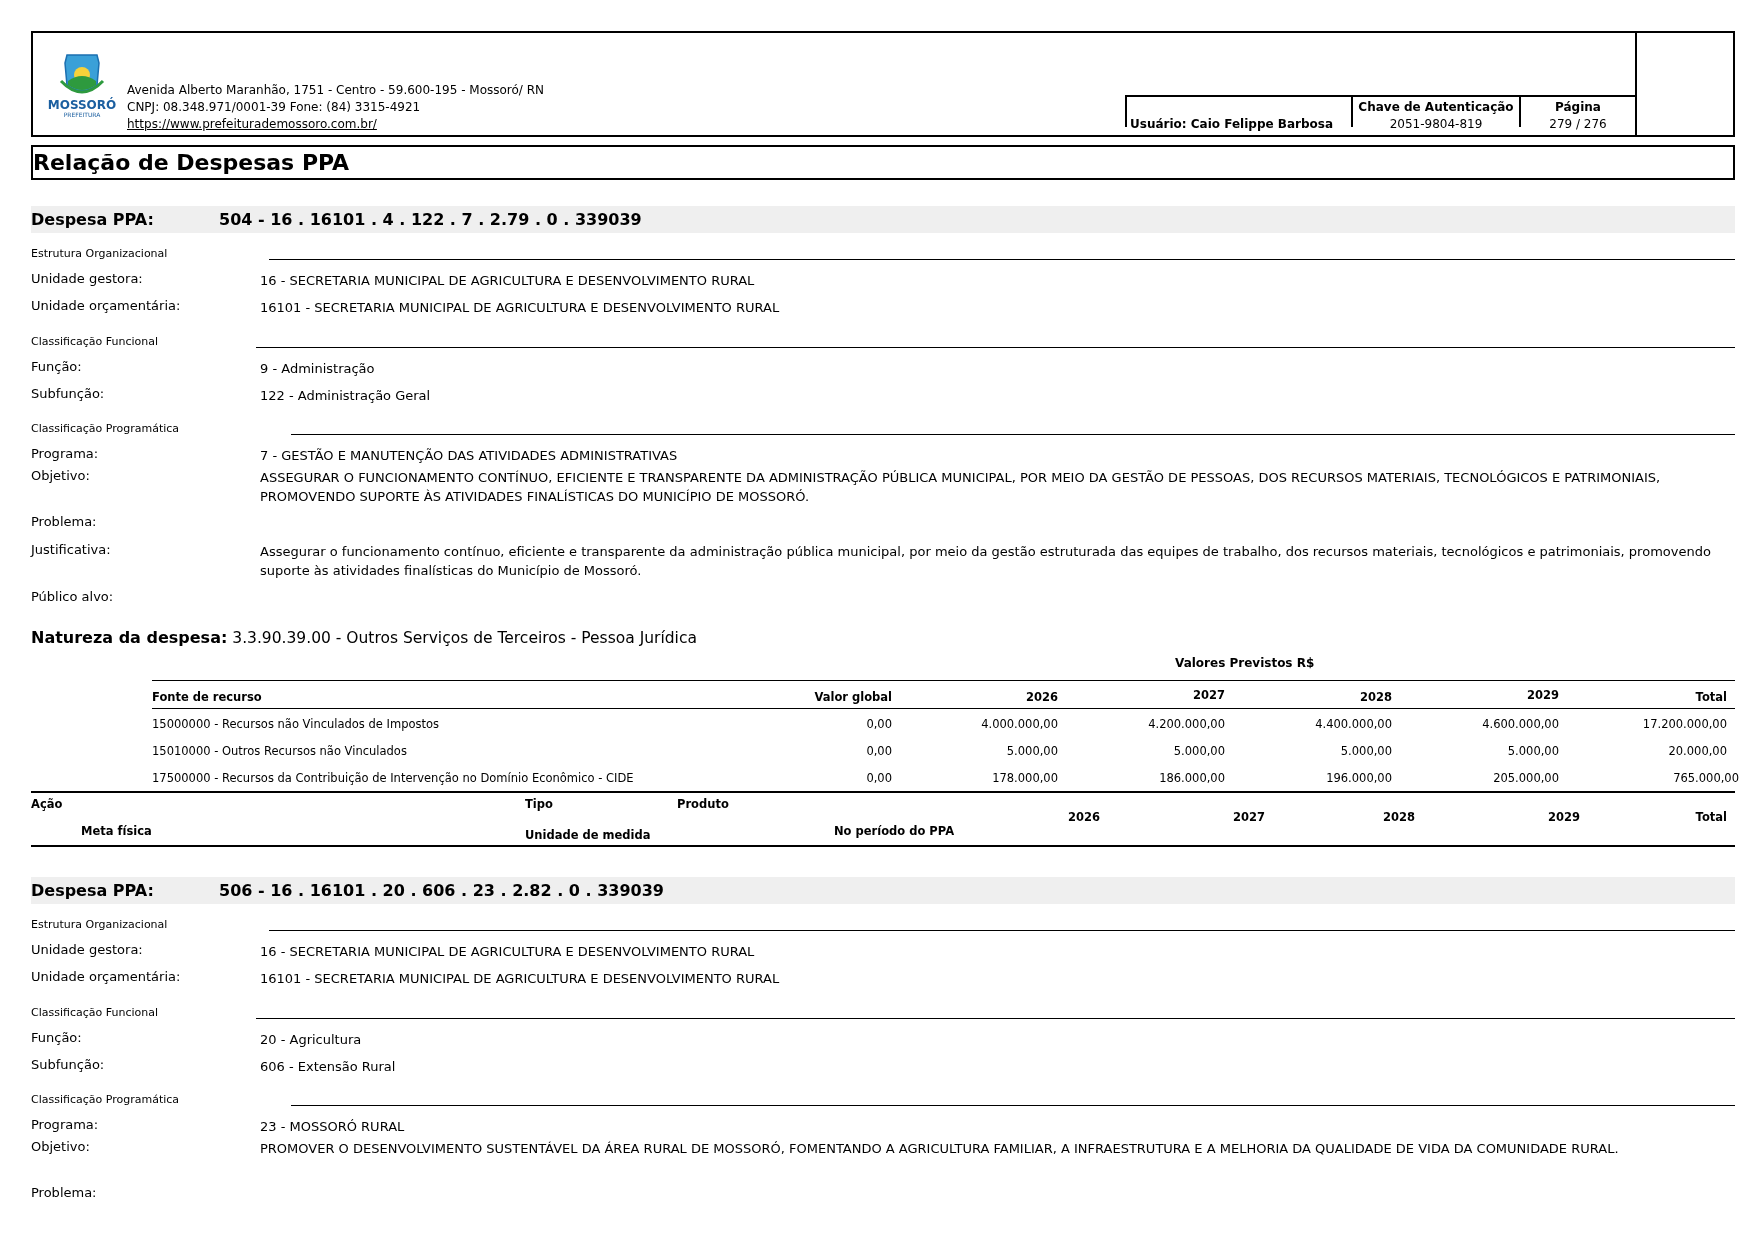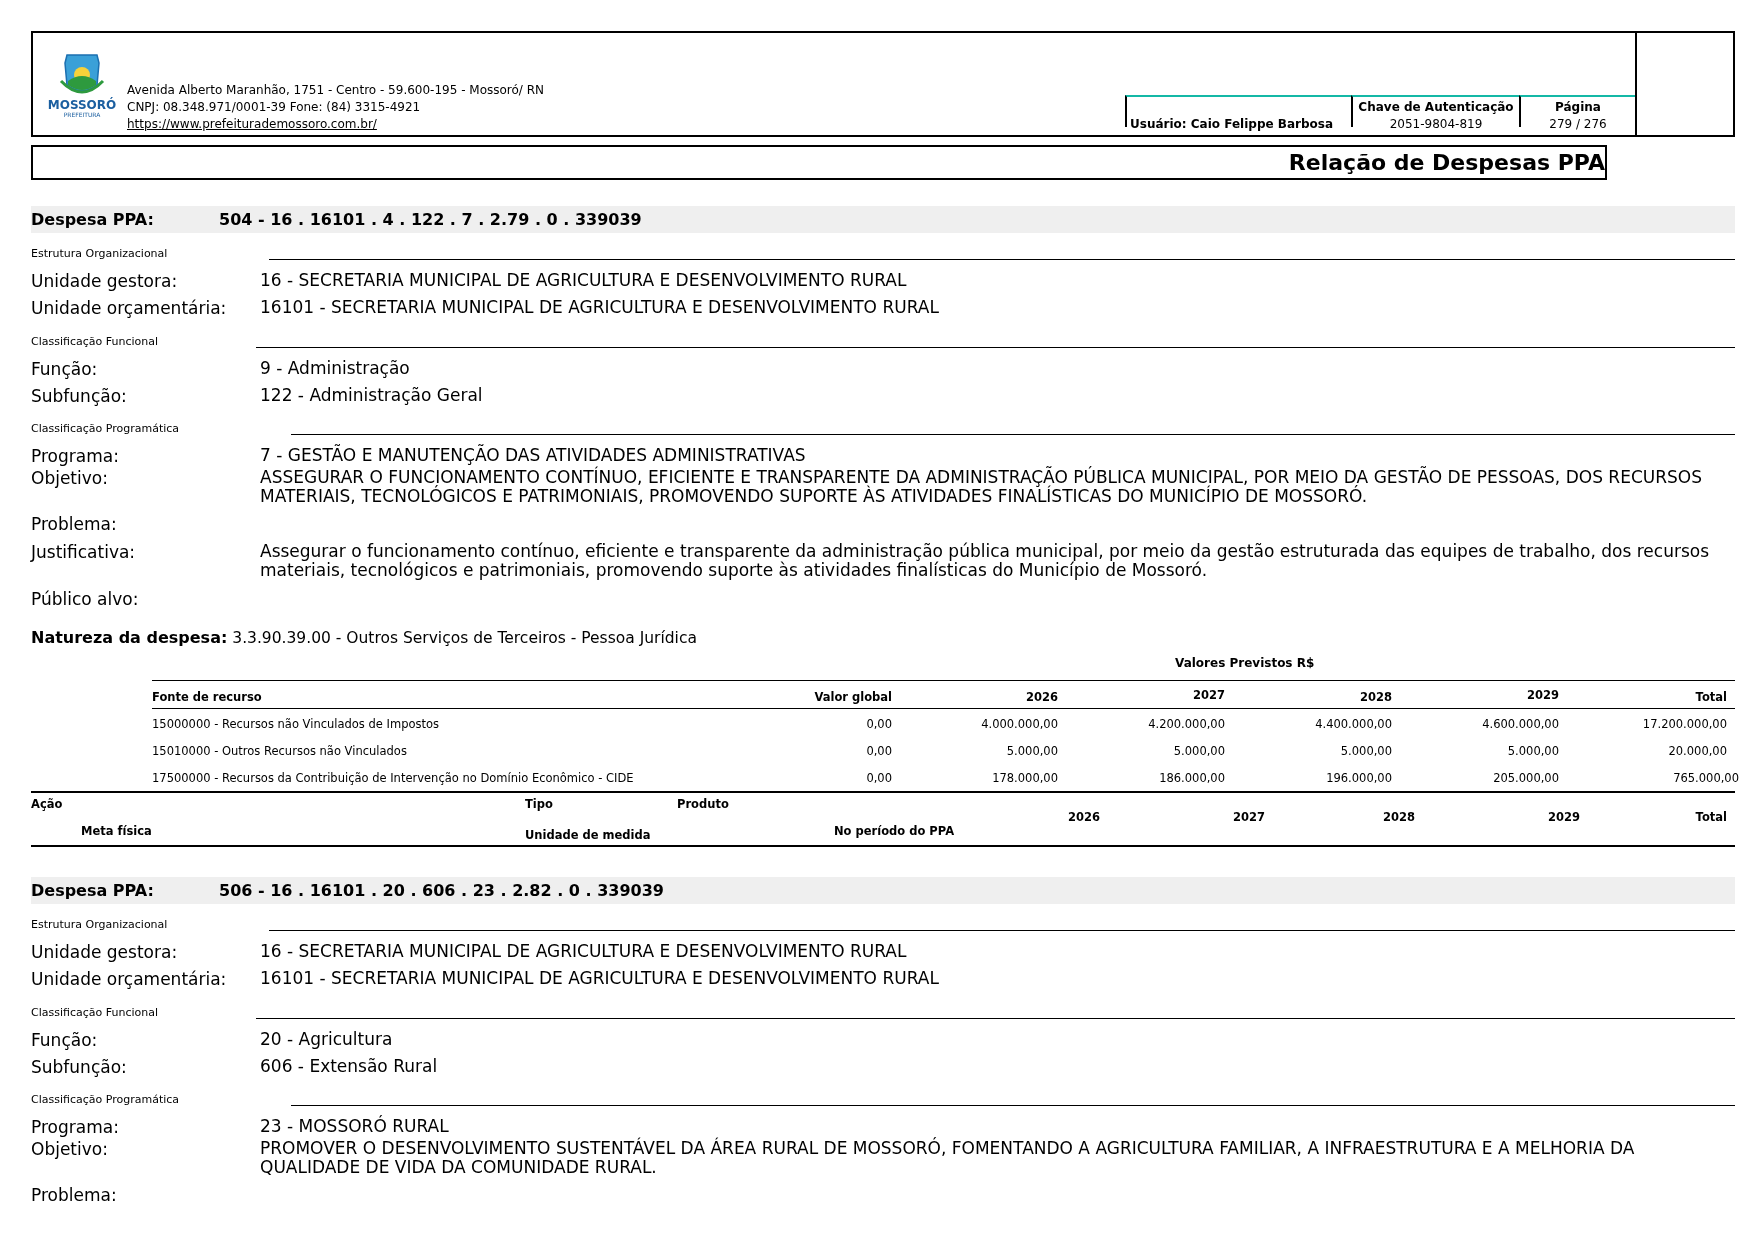--- a/index.html
+++ b/index.html
@@ -4,37 +4,37 @@
 <style>
   * { box-sizing: border-box; margin: 0; padding: 0; }
   html, body { width: 1755px; height: 1240px; background: #fff; overflow: hidden; }
   body { font-family: "DejaVu Sans", sans-serif; color: #000; position: relative; font-size: 15px; }
 
   .header-box { position: absolute; left: 31px; top: 31px; width: 1704px; height: 106px; border: 2px solid #000; }
   .logo { position: absolute; left: 10px; top: 18px; width: 78px; height: 70px; }
   .org-title { position: absolute; left: 94px; top: 10px; font-size: 30px; font-weight: bold; letter-spacing: 0.2px; }
   .org-line { position: absolute; left: 94px; font-size: 12px; }
   .org-line.l1 { top: 50px; } .org-line.l2 { top: 67px; } .org-line.l3 { top: 84px; text-decoration: underline; }
-  .hdr-cell { position: absolute; top: 62px; height: 32px; border-left: 2px solid #000; border-top: 2px solid #14b8a6; font-size: 12px; }
+  .hdr-cell { position: absolute; top: 62px; height: 32px; border-left: 2px solid #000; border-top: 2px solid #000000; font-size: 12px; }
   .hdr-user { left: 1092px; width: 226px; padding: 20px 0 0 3px; font-weight: bold; }
   .hdr-key { left: 1318px; width: 168px; text-align: center; padding-top: 3px; }
   .hdr-page { left: 1486px; width: 116px; text-align: center; padding-top: 3px; }
   .hdr-key b, .hdr-page b { display: block; margin-bottom: 3px; }
   .hdr-right { position: absolute; left: 1602px; top: 0; width: 2px; height: 104px; background: #000; }
 
-  .report-title { position: absolute; left: 31px; top: 145px; width: 1576px; height: 35px; border: 2px solid #000; text-align: right; font-size: 22px; font-weight: bold; line-height: 31px; }
+  .report-title { position: absolute; left: 31px; top: 145px; width: 1704px; height: 35px; border: 2px solid #000; text-align: left; font-size: 22px; font-weight: bold; line-height: 31px; }
 
   .section { position: absolute; left: 31px; width: 1704px; }
   .despesa-bar { height: 27px; background: #efefef; font-weight: bold; font-size: 16px; line-height: 27px; position: relative; }
   .despesa-bar .lbl { position: absolute; left: 0; }
   .despesa-bar .val { position: absolute; left: 188px; }
 
   .grp { position: relative; height: 24px; font-weight: normal; font-size: 11px; }
   .grp .line { position: absolute; top: 12px; right: 0; height: 1px; background: #000; }
-  .row { position: relative; height: 27px; font-size: 17px; }
+  .row { position: relative; height: 27px; font-size: 13px; }
   .row .k { position: absolute; left: 0; }
   .row .v { position: absolute; left: 229px; right: 20px; line-height: 19px; }
 
   .nat { font-size: 15.5px; }
   .nat b { font-size: 16px; }
 
   .tbl { position: absolute; font-size: 11.5px; }
   .vp-title { position: absolute; font-weight: bold; font-size: 12px; }
   .hline { position: absolute; background: #000; }
   .cell { position: absolute; white-space: nowrap; }

